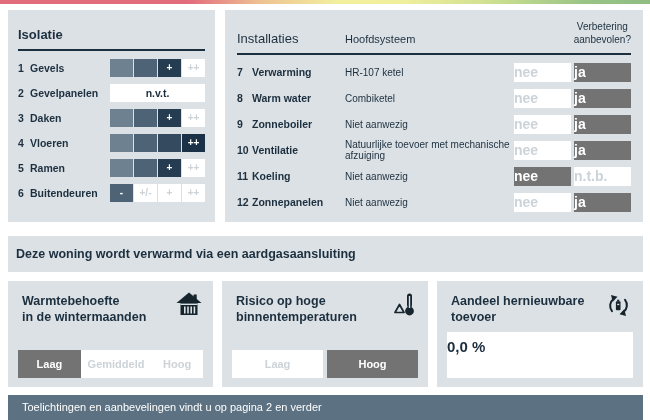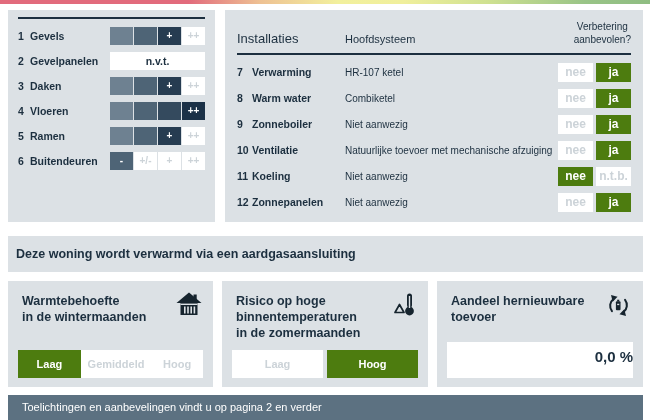--- a/index.html
+++ b/index.html
@@ -30,53 +30,54 @@
   #inst{left:225px;top:10px;width:418px;height:212px;padding:0 12px}
   .inst-head{display:flex;align-items:flex-end;padding-top:10px}
   .inst-title{font-size:13px;font-weight:normal;width:108px}
   .col-sys{flex:1;font-size:11px;padding-bottom:1px}
   .col-verb{font-size:10px;text-align:center;line-height:13px}
   .instrow{display:flex;align-items:center;height:26px}
   .jnum{width:15px;font-size:10.5px;font-weight:bold}
   .jlab{width:93px;font-size:10.5px;font-weight:bold}
   .jsys{flex:1;font-size:10px;padding-right:4px}
   .btns{display:flex;gap:3px}
-  .btn{width:35px;height:19px;line-height:19px;text-align:center;font-size:12px;font-weight:bold}
-  .on{background:#4d7c0f;color:#fff}
+  .btn{width:57px;height:19px;line-height:19px;font-size:14px;font-weight:bold}
+  .on{background:#737373;color:#fff}
   .offb{background:#fff;color:#ccd3d8}
 
   
   #band{left:8px;top:236px;width:635px;height:36px;line-height:36px;padding-left:8px;
     font-size:12.5px;font-weight:bold}
 
   
   .bpanel{top:281px;height:106px;padding:12px 10px}
   #p1{left:8px;width:205px}
   #p2{left:222px;width:206px}
   #p3{left:437px;width:206px}
   .btitle{font-size:12.5px;font-weight:bold;line-height:16px;padding-left:4px}
   .bicon{position:absolute;top:11px;right:11px}
   .obar{position:absolute;left:10px;right:10px;bottom:9px;display:flex;height:28px}
   .seg{line-height:28px;text-align:center;font-size:11px;font-weight:bold}
   .seg.w34{width:34%}.seg.w38{width:38%}.seg.w28{width:28%}
   .obar2{position:absolute;left:10px;right:10px;bottom:9px;display:flex;gap:4px;height:28px}
   .obar2 .seg{flex:1}
-  .valbox{position:absolute;left:10px;right:10px;bottom:9px;height:36px;line-height:30px;
-    background:#fff;text-align:right;font-size:15px;font-weight:bold}
+  .valbox{position:absolute;left:10px;right:10px;bottom:9px;height:46px;line-height:30px;
+    background:#fff;text-align:left;font-size:15px;font-weight:bold}
 
   
   #footer{position:absolute;left:8px;top:395px;width:635px;height:25px;background:#5c7181;
     color:#fff;font-size:11px;font-weight:normal;line-height:24px;padding-left:14px;box-sizing:border-box}
 </style>
 </head>
 <body>
 
 <div class="strip"></div>
 
 <div class="panel" id="iso">
+  <div class="iso-title">Isolatie</div>
   <hr class="rule">
 
   <div class="irow">
     <span class="inum">1</span>
     <span class="ilab">Gevels</span>
     <span class="cells">
       <span class="cell sA"></span>
       <span class="cell sB"></span>
       <span class="cell sD">+</span>
       <span class="cell off">++</span>
@@ -229,21 +230,20 @@
     <span class="seg w34 on">Laag</span>
     <span class="seg w38 offb">Gemiddeld</span>
     <span class="seg w28 offb">Hoog</span>
   </div>
 </div>
 
 <div class="panel bpanel" id="p2">
   <div class="btitle">
     <span>Risico op hoge</span><br>
     <span>binnentemperaturen</span><br>
-    <span>in de zomermaanden</span>
   </div>
   <span class="bicon">
     <svg width="25" height="25" viewBox="0 0 25 25">
       <rect x="15" y="1.5" width="5" height="14" rx="2.5" fill="#16242e"></rect>
       <circle cx="17.5" cy="19" r="4.4" fill="#16242e"></circle>
       <rect x="16.8" y="4" width="1.4" height="12" fill="#dce1e5"></rect>
       <path d="M7.5,12.5 L12,20.5 L3,20.5 Z" fill="none" stroke="#16242e" stroke-width="1.7" stroke-linejoin="round"></path>
     </svg>
   </span>
   <div class="obar2">

